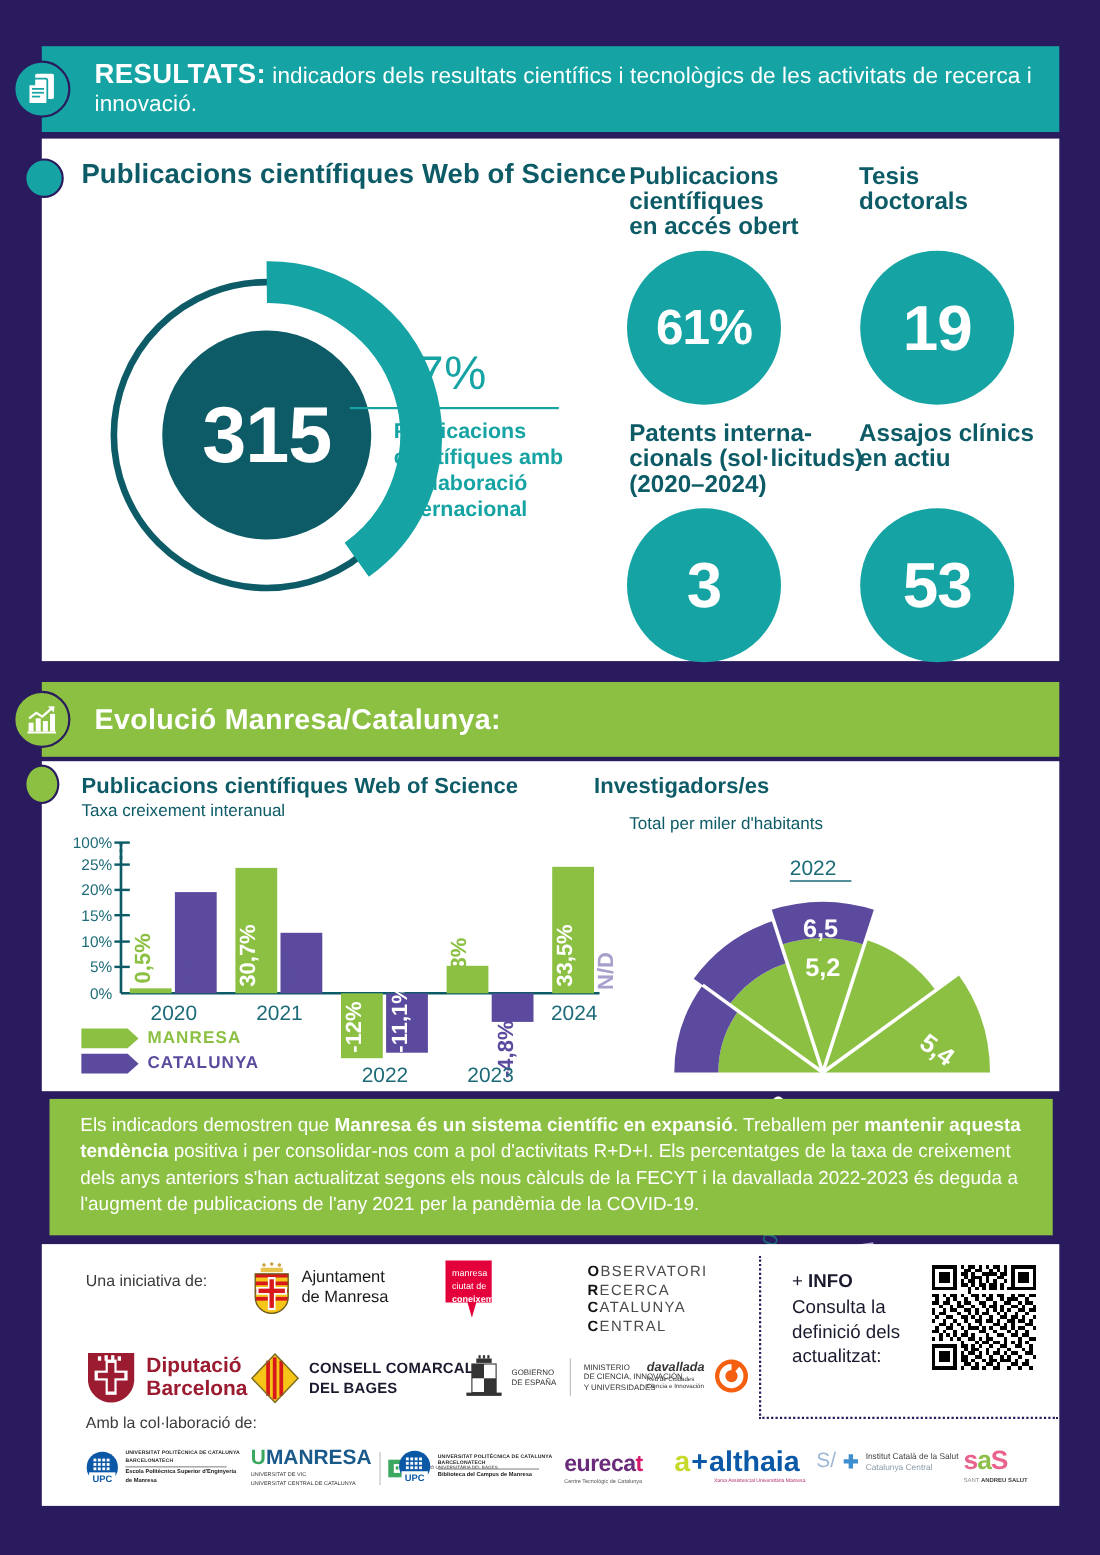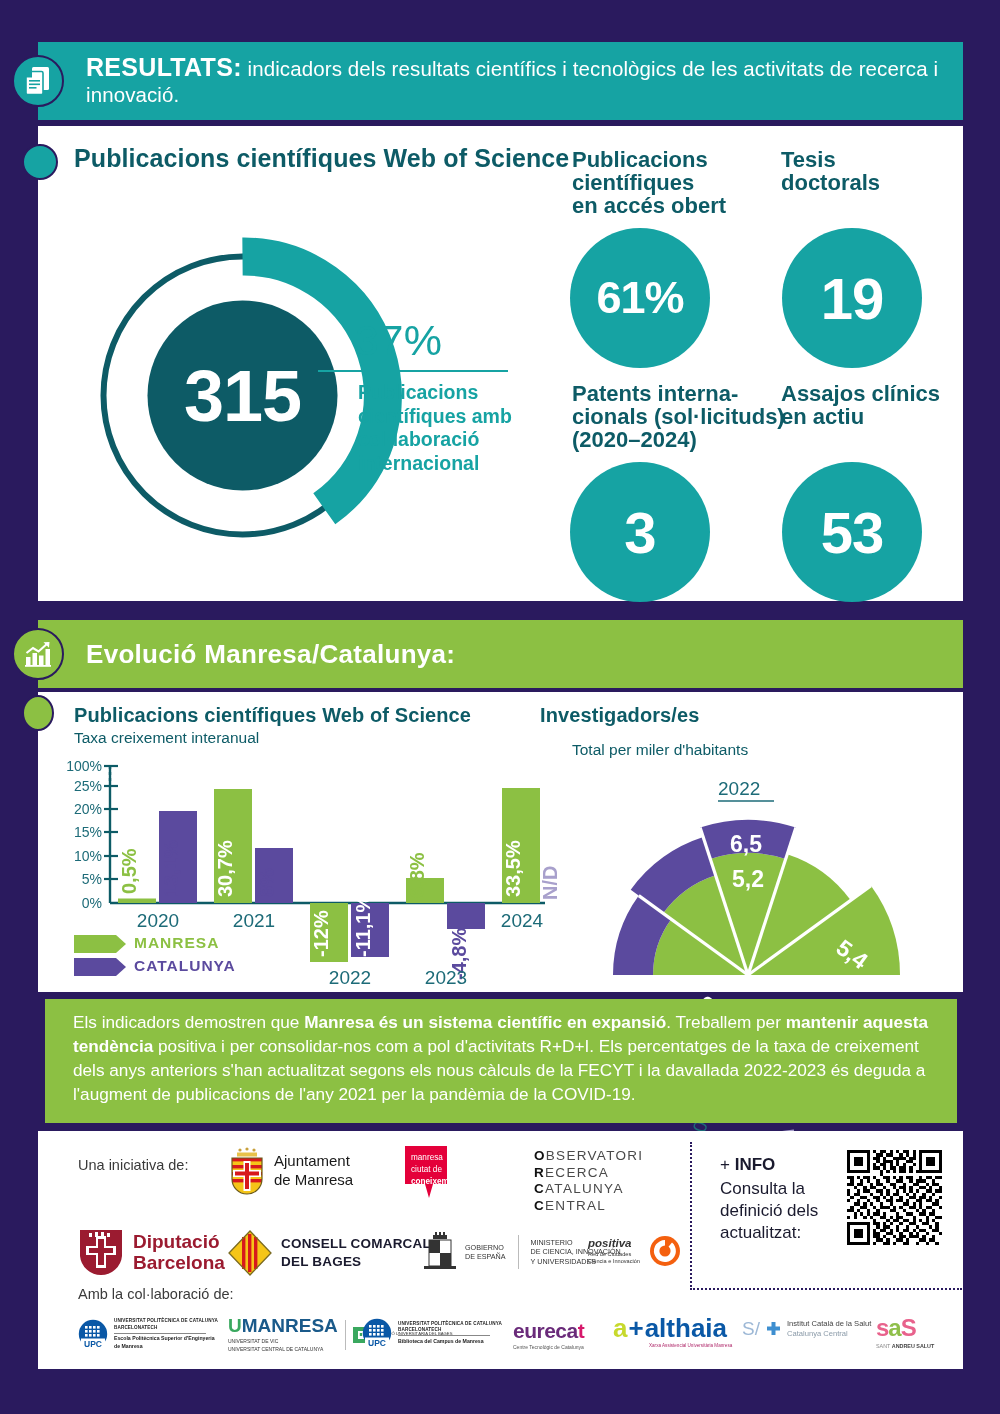--- a/index.html
+++ b/index.html
@@ -481,21 +481,21 @@
     <div style="width:1px; height:34px; background:#bbb; margin:0 5px;"></div>
     <div style="font-size:7.2px; line-height:1.32; color:#333;">
       <div>MINISTERIO</div>
       <div>DE CIENCIA, INNOVACIÓN</div>
       <div>Y UNIVERSIDADES</div>
     </div>
   </div>
 
   <div class="logo" style="left:588px; top:1234px; display:flex; align-items:center; gap:8px;">
     <div style="font-size:9.5px; line-height:1.3; color:#333;">
-      <div style="font-style:italic; font-weight:bold; font-size:11.5px;">positiva</div>
+      <div style="font-style:italic; font-weight:bold; font-size:11.5px;">davallada</div>
       <div style="font-size:5.6px;">Red de Ciudades</div>
       <div style="font-size:5.6px;">Ciencia e Innovación</div>
     </div>
     <svg width="34" height="34" viewBox="0 0 34 34">
       <circle cx="17" cy="17" r="15" fill="#f4600f"></circle>
       <path d="M17 6 a11 11 0 1 0 7 2.6 L17 17 Z" fill="#fff"></path>
       <circle cx="17" cy="17" r="5.6" fill="#f4600f"></circle>
     </svg>
   </div>
 

